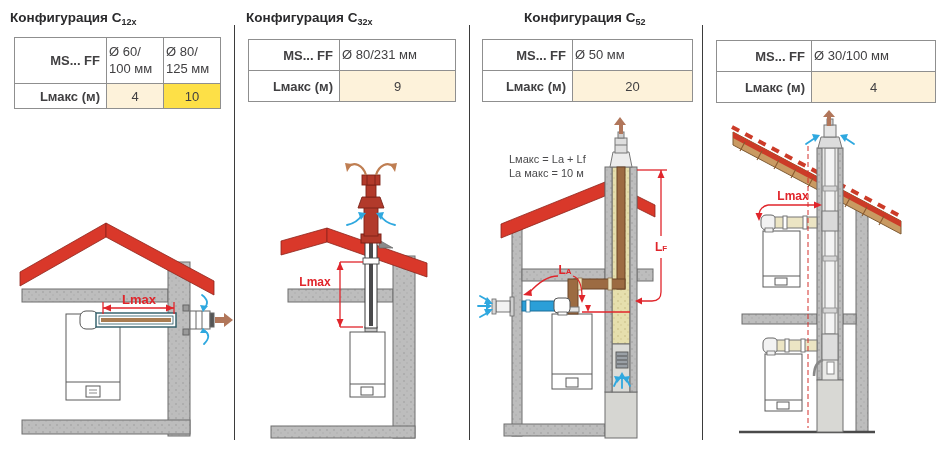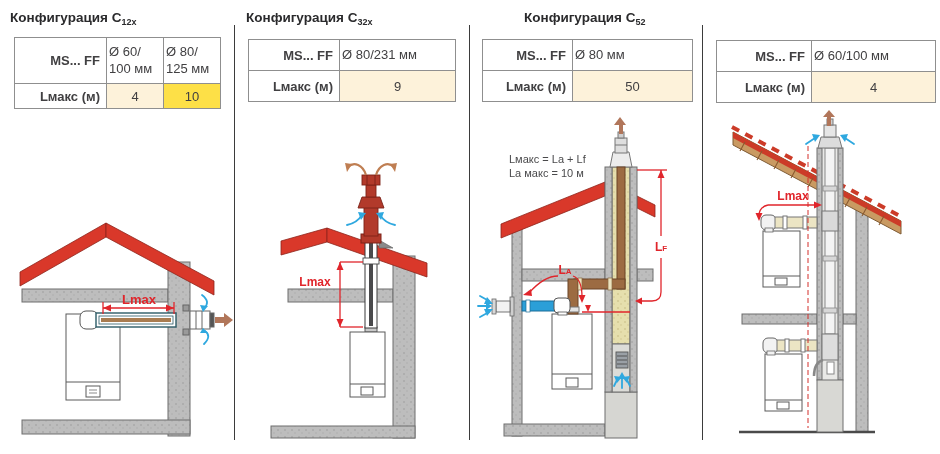--- a/index.html
+++ b/index.html
@@ -196,25 +196,25 @@
   <section class="panel" style="left:470px;width:233px;">
     <h3 class="ttl" style="left:10px;top:6px;padding-left:44px;"><span>Конфигурация C</span><span class="sub">52</span></h3>
     <table class="tbl" style="left:12px;top:35px;width:210px;">
       <colgroup>
           <col style="width:90px">
           <col style="width:120px">
         </colgroup>
       <tbody>
           <tr style="height:31px;">
         <td class="lbl">MS... FF</td>
-        <td class="dia">Ø 80 мм</td>
+        <td class="dia">Ø 50 мм</td>
       </tr>
       <tr style="height:31px;">
         <td class="lbl">Lмакс (м)</td>
-        <td class="val cream">50</td>
+        <td class="val cream">20</td>
       </tr>
     </tbody>
       </table>
     <svg style="left:6px;top:112px;" width="227" height="340" viewBox="0 0 227 340">
       <defs>
         <pattern id="sp3" width="7" height="7" patternUnits="userSpaceOnUse">
           <rect width="7" height="7" fill="#bdbdbd"></rect>
             <circle cx="2" cy="2" r="0.8" fill="#9b9b9b"></circle>
             <circle cx="5" cy="5" r="0.7" fill="#aaaaaa"></circle>
         </pattern>
@@ -323,21 +323,21 @@
 
   <section class="panel" style="left:703px;width:237px;">
     <table class="tbl" style="left:13px;top:36px;width:219px;">
       <colgroup>
           <col style="width:95px">
           <col style="width:124px">
         </colgroup>
       <tbody>
           <tr style="height:31px;">
         <td class="lbl">MS... FF</td>
-        <td class="dia">Ø 60/100 мм</td>
+        <td class="dia">Ø 30/100 мм</td>
       </tr>
       <tr style="height:31px;">
         <td class="lbl">Lмакс (м)</td>
         <td class="val cream">4</td>
       </tr>
     </tbody>
       </table>
     <svg style="left:2px;top:106px;" width="235" height="348" viewBox="0 0 235 348">
       <defs>
         <pattern id="sp4" width="7" height="7" patternUnits="userSpaceOnUse">

